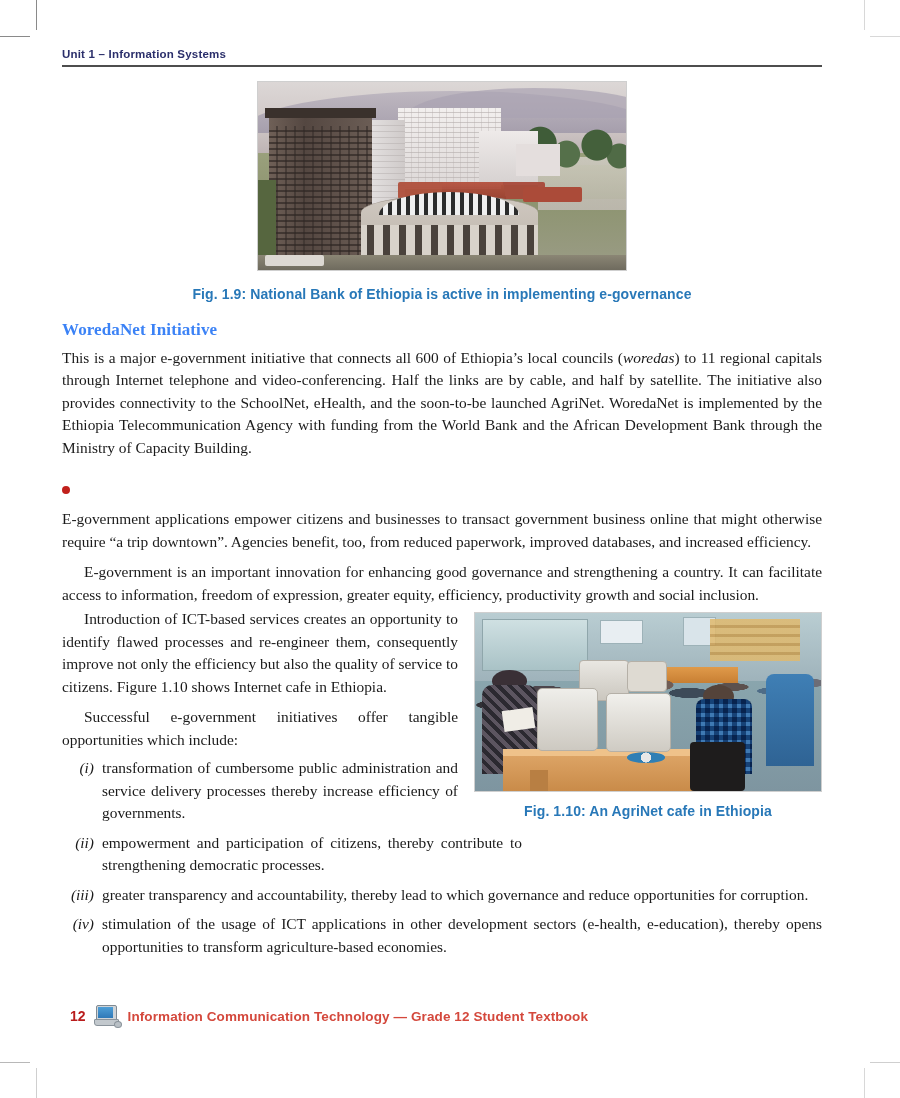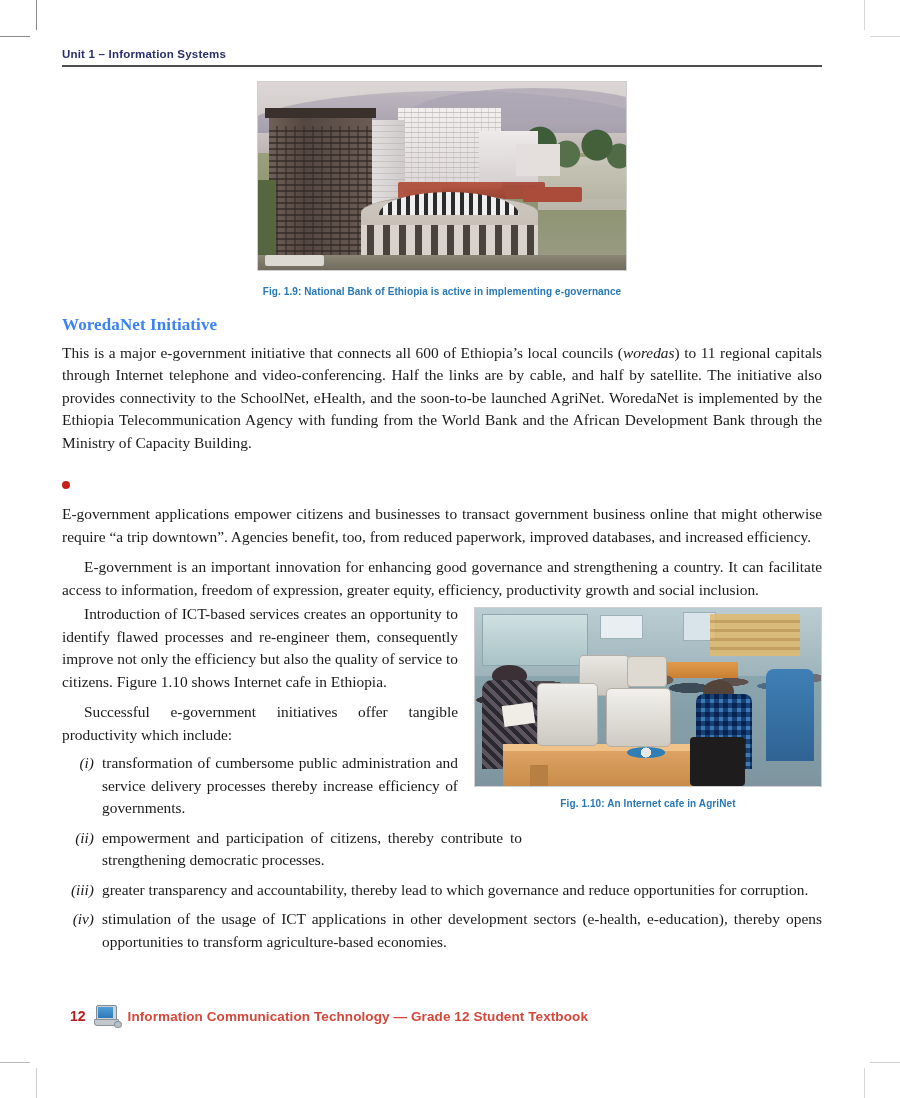--- a/index.html
+++ b/index.html
@@ -65,21 +65,21 @@
   .fig-bank {
     display: inline-block;
     width: 368px;
     height: 188px;
     position: relative;
     overflow: hidden;
     border: 1px solid #cfcfcf;
   }
   .fig-caption {
     font-family: "Liberation Sans", sans-serif;
-    font-size: 10px;
+    font-size: 14px;
     font-weight: 700;
     color: #2878b8;
     text-align: center;
     margin-top: 11px;
     letter-spacing: 0.1px;
   }
 
   
   .bk-sky {
     position: absolute; left: 0; top: 0; width: 100%; height: 42%;
@@ -516,25 +516,25 @@
       <div class="cf-mon3"></div>
       <div class="cf-mon4"></div>
       <div class="cf-desk"></div>
       <div class="cf-desk-edge"></div>
       <div class="cf-desk-leg"></div>
       <div class="cf-mon1"></div>
       <div class="cf-mon2"></div>
       <div class="cf-cd"></div>
       <div class="cf-chair"></div>
     </div>
-    <div class="fig-caption">Fig. 1.10: An Internet cafe in AgriNet</div>
+    <div class="fig-caption">Fig. 1.10: An AgriNet cafe in Ethiopia</div>
   </div>
 
   <p class="body indent">Introduction of ICT-based services creates an opportunity to identify flawed processes and re-engineer them, consequently improve not only the efficiency but also the quality of service to citizens. Figure 1.10 shows Internet cafe in Ethiopia.</p>
-  <p class="body indent">Successful e-government initiatives offer tangible productivity which include:</p>
+  <p class="body indent">Successful e-government initiatives offer tangible opportunities which include:</p>
 
   <ol class="roman-list">
     <li class="narrow">
       <span class="marker">(i)</span>
       <span>transformation of cumbersome public administration and service delivery processes thereby increase efficiency of governments.</span>
     </li>
     <li class="narrow">
       <span class="marker">(ii)</span>
       <span>empowerment and participation of citizens, thereby contribute to strengthening democratic processes.</span>
     </li>

